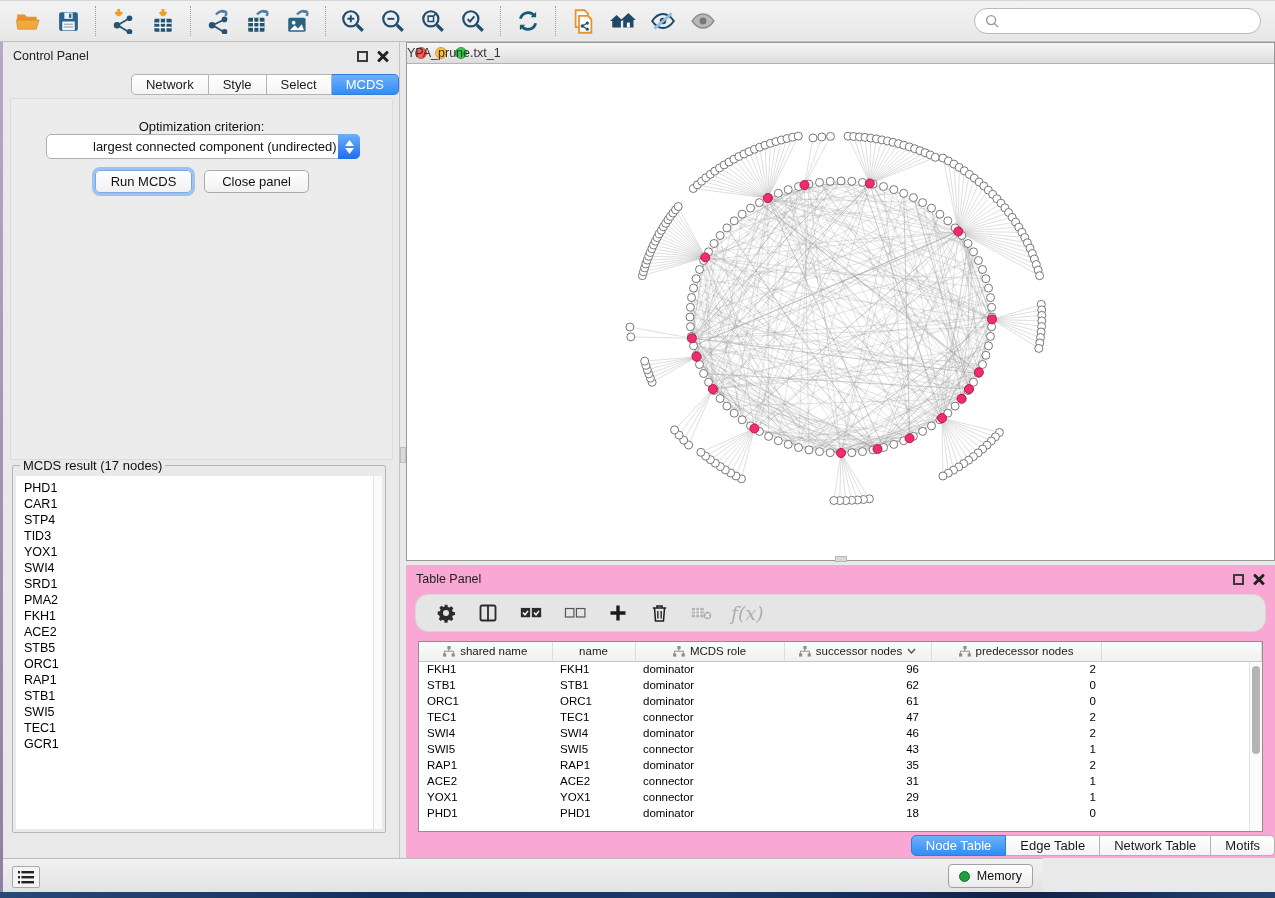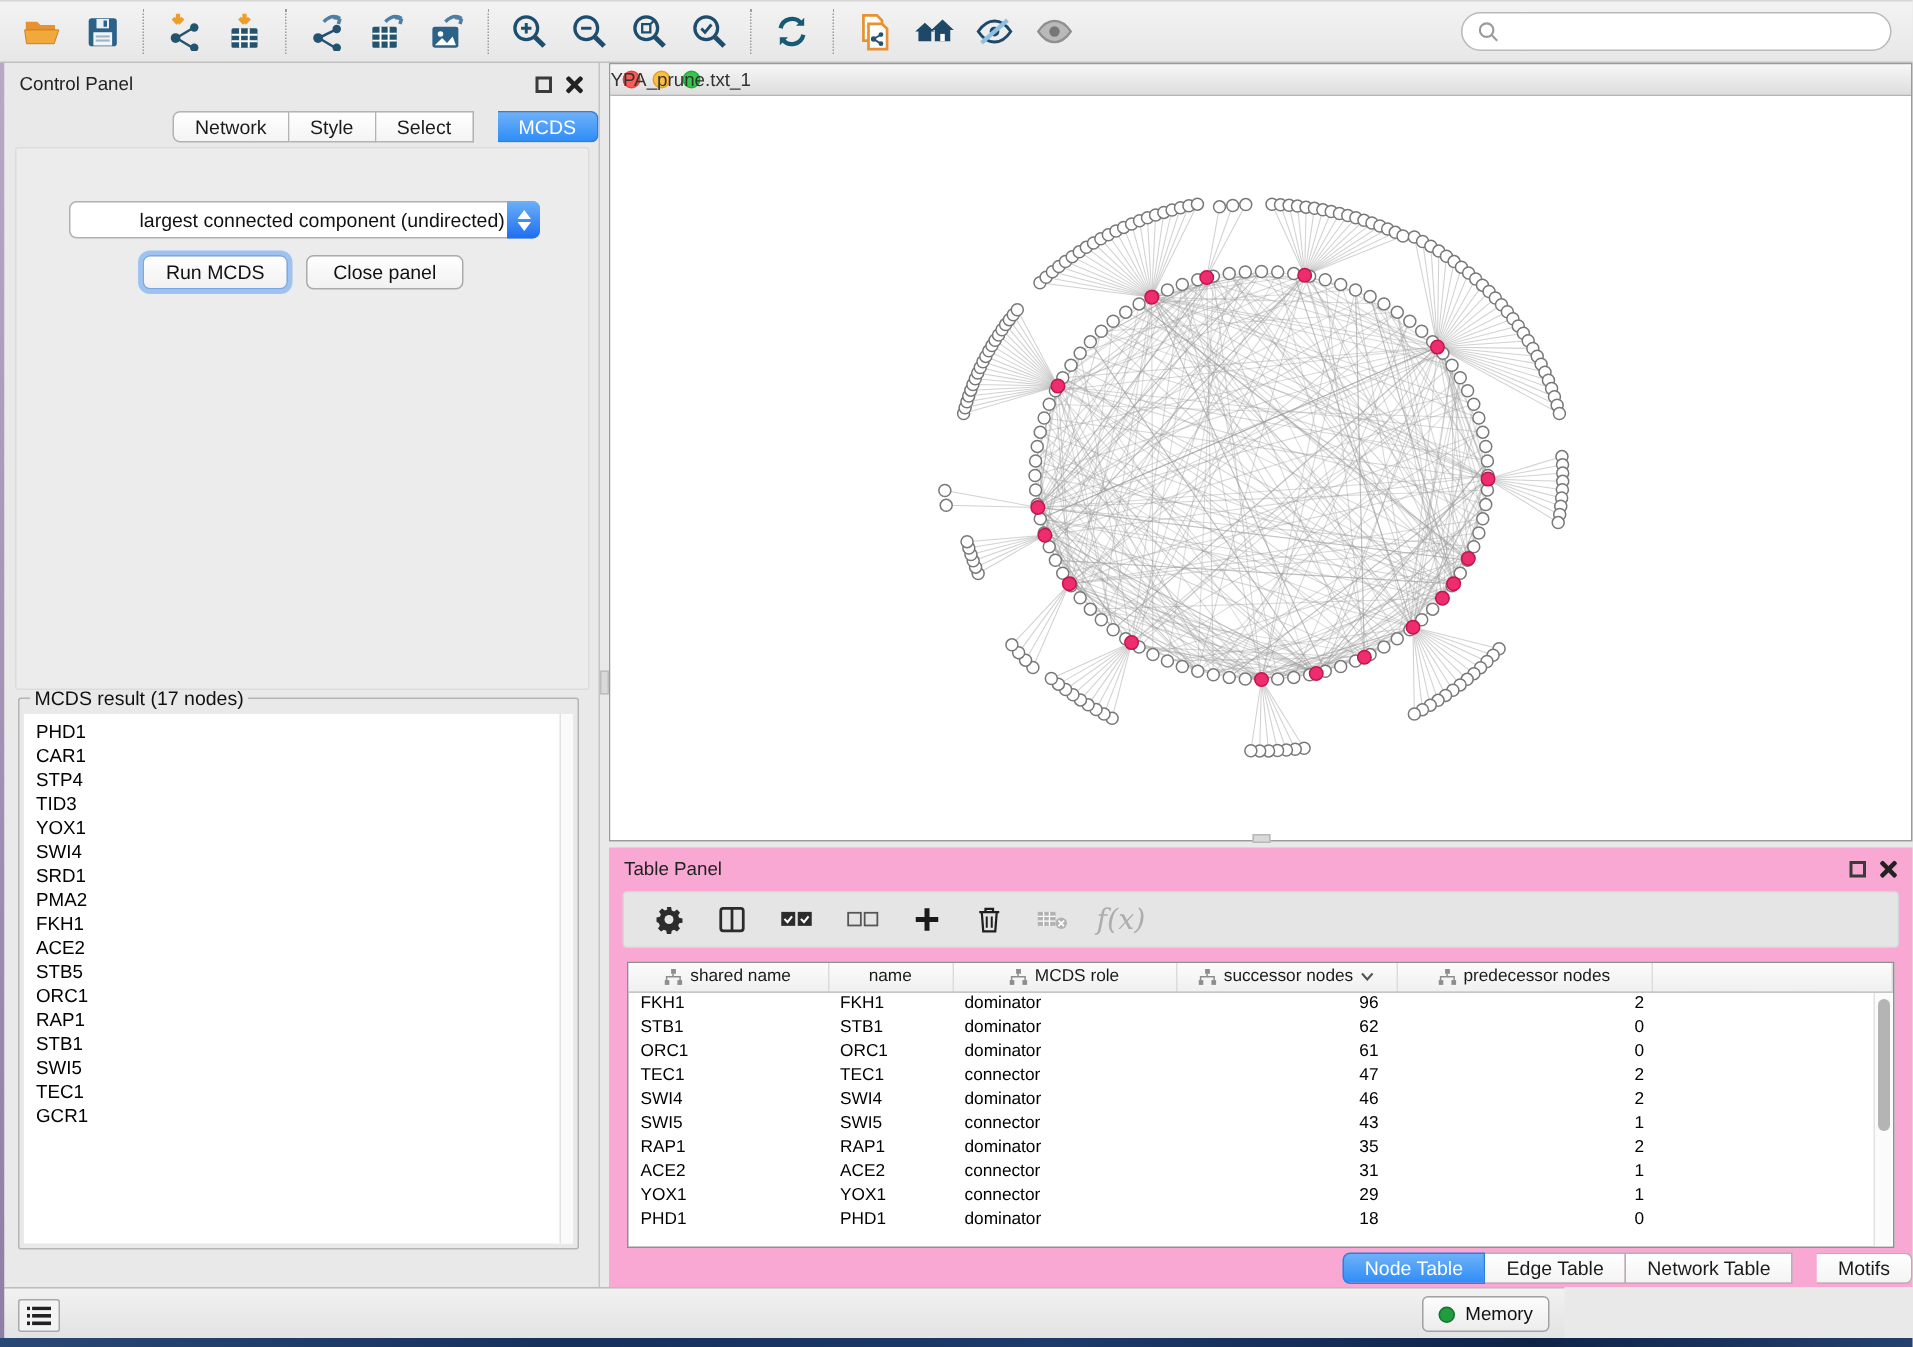--- a/index.html
+++ b/index.html
@@ -36,21 +36,21 @@
   .panel-icons { margin-left:auto; display:flex; gap:9px; align-items:center; }
   .float-btn { width:11px; height:11px; border:2px solid #3a3a3a; background:transparent; }
   .close-btn { width:12px; height:12px; position:relative; }
   .close-btn::before,.close-btn::after { content:""; position:absolute; left:-1px; top:5px; width:14px; height:3px; background:#222; border-radius:1px; }
   .close-btn::before{ transform:rotate(45deg);} .close-btn::after{ transform:rotate(-45deg);}
   .seg-row { display:flex; justify-content:flex-end; }
   .seg { height:21px; padding:0 14px; background:linear-gradient(#ffffff,#f4f4f4);
     border:1px solid #b3b3b3; border-left:none; font-size:13px; color:#1b1b1b;
     display:flex; align-items:center; }
   .seg:first-child { border-left:1px solid #b3b3b3; border-radius:5px 0 0 5px; }
-  .seg:last-child { border-radius:0 5px 5px 0;margin-left:16px; }
+  .seg:last-child { border-radius:0 5px 5px 0; }
   .seg.sel { background:linear-gradient(#6eb1f9,#2f8df6); color:#fff; border-color:#2f7ddd; }
   #cp-tabs { position:absolute; left:0; top:32px; width:100%; }
   #cp-content { position:absolute; left:7px; top:56px; width:383px; height:362px;
     background:#ececec; border:1px solid #dcdcdc; border-radius:2px; }
   #opt-label { position:absolute; left:0; top:20px; width:100%; text-align:center; font-size:13px; color:#111; }
   #criterion-select { position:absolute; left:35px; top:35px; width:314px; height:25px;
     background:#fff; border:1px solid #b0b0b0; border-radius:5px;
     display:flex; align-items:center; }
   #criterion-select .val { flex:1; font-size:13px; padding-left:10px; color:#111; white-space:nowrap;margin-left:36px; }
   #criterion-select .caps { width:22px; height:25px; margin-right:-1px; border-radius:0 5px 5px 0;
@@ -83,21 +83,21 @@
   .tl-yellow { background:#fdbe41; border:1px solid #e0a02c; }
   .tl-green { background:#35c84a; border:1px solid #27a838; }
   #nw-title { position:absolute; left:0; right:0; text-align:left; font-size:12.5px; color:#333; }
   #nw-canvas { position:relative; width:100%; height:496px; background:#fff; overflow:hidden; }
   #nw-canvas svg { position:absolute; left:0; top:0; }
   #h-grip { position:absolute; left:50%; bottom:-2px; transform:translateX(-50%);
     width:12px; height:6px; background:#d9d9d9; border:1px solid #b8b8b8; }
   
   #table-panel { position:absolute; left:406px; top:565px; width:869px; height:293px; background:#f9a8d4; }
   #tp-toolbar { position:absolute; left:9px; top:29px; width:851px; height:38px;
-    background:#e5e5e5; border:1px solid #d7d7d7; border-radius:3px;
+    background:#e5e5e5; border:1px solid #d7d7d7; border-radius:13px;
     display:flex; align-items:center; gap:22px; padding-left:20px; }
   .tp-ic { display:flex; align-items:center; justify-content:center; }
   #fx-label { font-family:"DejaVu Serif", serif; font-style:italic; font-size:19px; color:#adadad; margin-left:-4px; }
   #node-table-wrap { position:absolute; left:12px; top:76px; width:845px; height:191px;
     background:#fff; border:1px solid #8f8f8f; overflow:hidden; }
   table { border-collapse:collapse; width:100%; table-layout:fixed; }
   col.c0{width:133px;} col.c1{width:83px;} col.c2{width:149px;} col.c3{width:147px;} col.c4{width:170px;} col.c5{width:auto;}
   thead th { height:19px; background:linear-gradient(#fbfbfb,#f0f0f0);
     border-bottom:1px solid #c6c6c6; border-right:1px solid #dcdcdc;
     font-size:11.5px; font-weight:normal; color:#1a1a1a; padding:0; }
@@ -281,20 +281,21 @@
       <span class="close-btn"></span>
     </span>
   </div>
   <div id="cp-tabs" class="seg-row">
     <div class="seg">Network</div>
     <div class="seg">Style</div>
     <div class="seg">Select</div>
     <div class="seg sel">MCDS</div>
   </div>
   <div id="cp-content">
+    <div id="opt-label">Optimization criterion:</div>
     <div id="criterion-select">
       <span class="val">largest connected component (undirected)</span>
       <span class="caps">
         <svg width="9" height="6" viewBox="0 0 9 6">
             <path d="M4.5 0 9 6H0z" fill="#fff"></path>
           </svg>
         <svg width="9" height="6" viewBox="0 0 9 6">
             <path d="M4.5 6 0 0h9z" fill="#fff"></path>
           </svg>
       </span>

